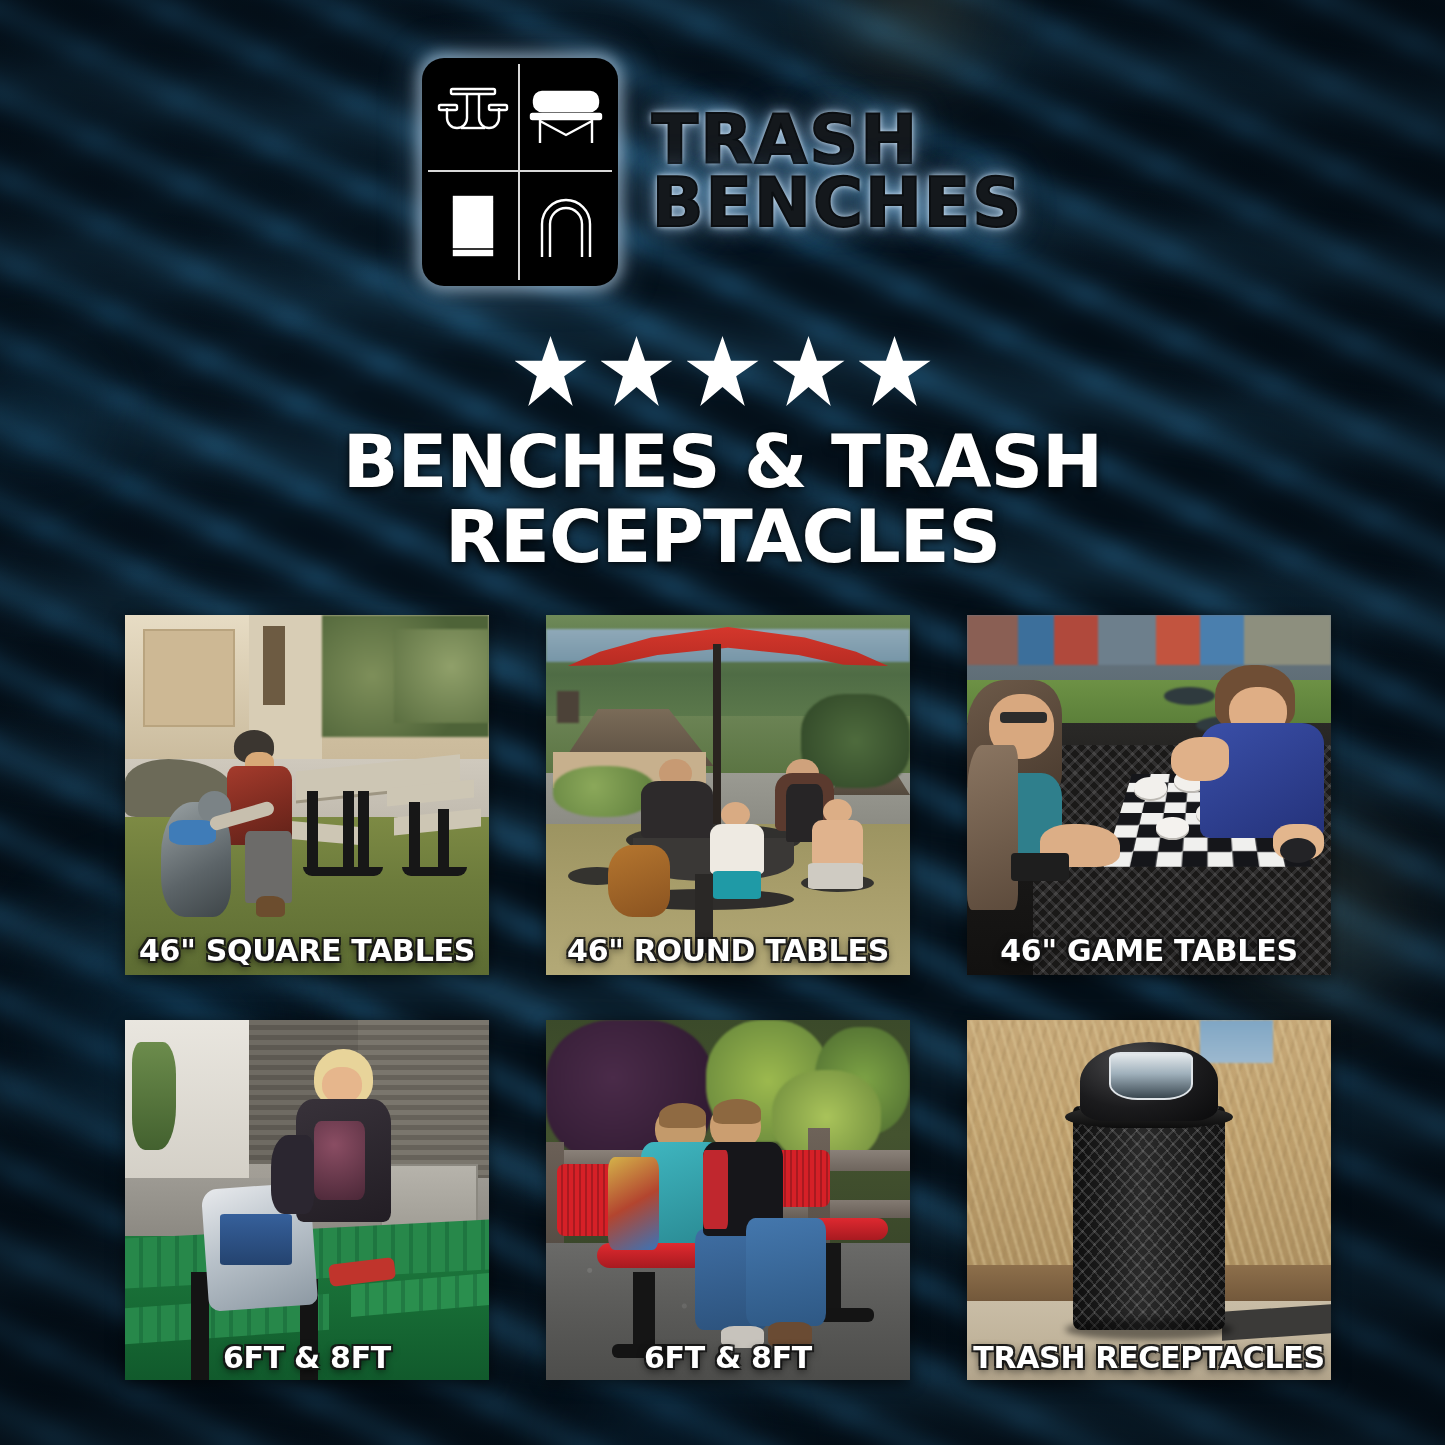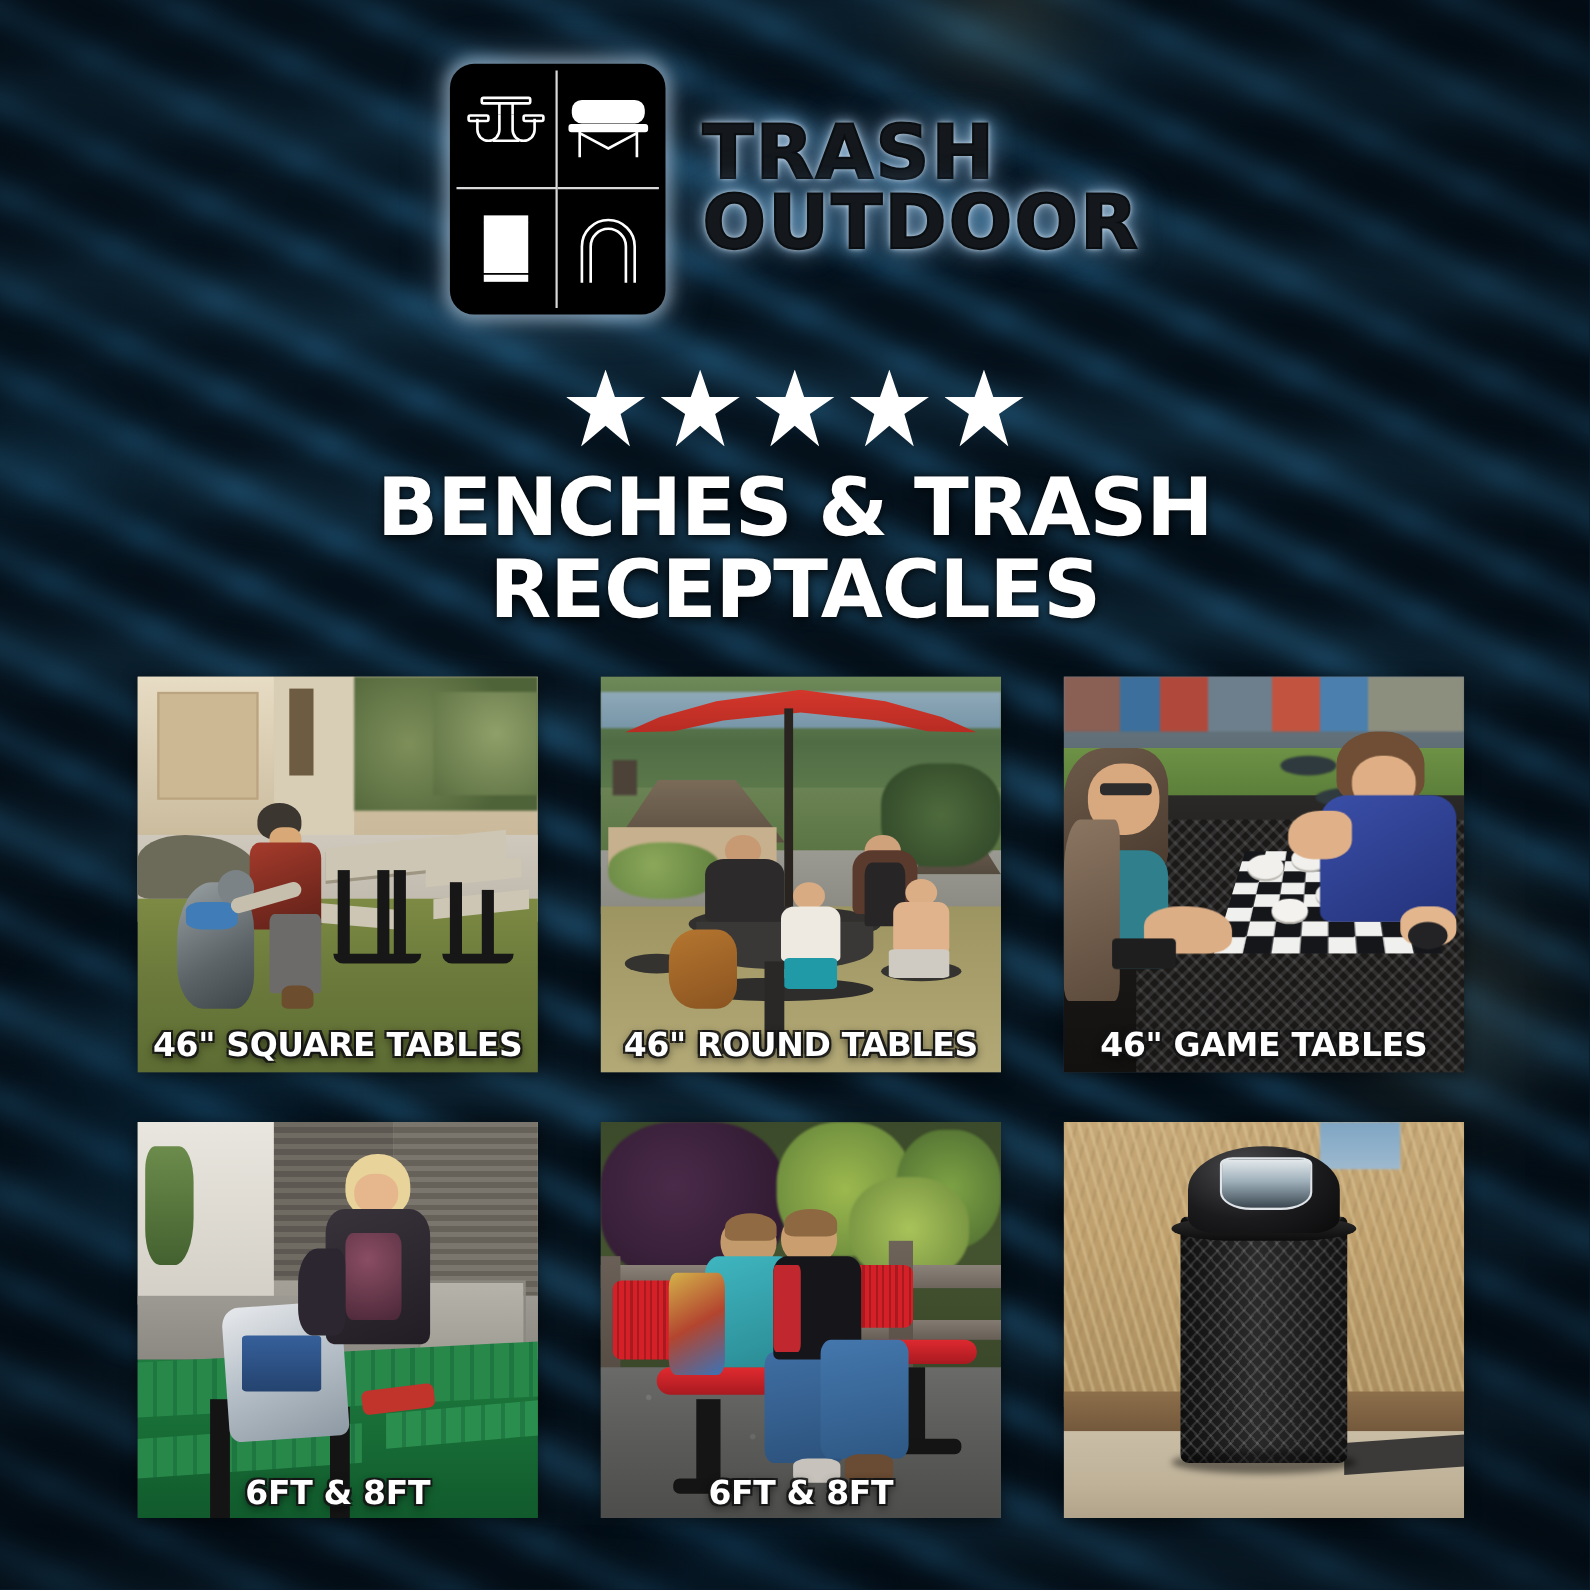--- a/index.html
+++ b/index.html
@@ -220,21 +220,21 @@
       <div class="logo-cell br">
         <svg width="66" height="70" viewBox="0 0 66 70" fill="none" stroke="#fff" stroke-width="2.4">
           <path d="M9 66 V33 a24 24 0 0 1 48 0 V66"></path>
           <path d="M17 66 V33 a16 16 0 0 1 32 0 V66"></path>
         </svg>
       </div>
     </div>
 
     <div class="brand">
       <div class="brand-line">TRASH</div>
-      <div class="brand-line">OUTDOOR</div>
+      <div class="brand-line">BENCHES</div>
     </div>
   </div>
 
   <div class="stars">
     <div class="star"></div>
     <div class="star"></div>
     <div class="star"></div>
     <div class="star"></div>
     <div class="star"></div>
   </div>
@@ -476,17 +476,18 @@
              border-radius:6px 6px 8px 8px;"></div>
 
         <div class="obj" style="left:27%;top:24%;width:46%;height:6%;background:linear-gradient(180deg,#2e2e2e,#0c0c0c);border-radius:50%/70%;"></div>
 
         <div class="obj" style="left:31%;top:6%;width:38%;height:22%;background:radial-gradient(ellipse at 36% 24%,#4a4a4c 0%,#1b1b1d 55%,#0a0a0b 100%);border-radius:50% 50% 18% 18%;"></div>
         <div class="obj" style="left:39%;top:9%;width:22%;height:12%;background:linear-gradient(180deg,#e4e9ec 0%,#9fb0bb 45%,#3a4750 100%);border-radius:14% 14% 34% 34%;border:2px solid #dfe4e8;"></div>
 
         <div class="obj" style="left:27%;top:83%;width:46%;height:6%;background:rgba(0,0,0,.45);border-radius:50%;filter:blur(3px);"></div>
       </div>
       <div class="tile-caption two-line">
+        <span class="cap-line">TRASH RECEPTACLES</span>
       </div>
     </div>
 
   </div>
 </div>
 
 </body></html>

